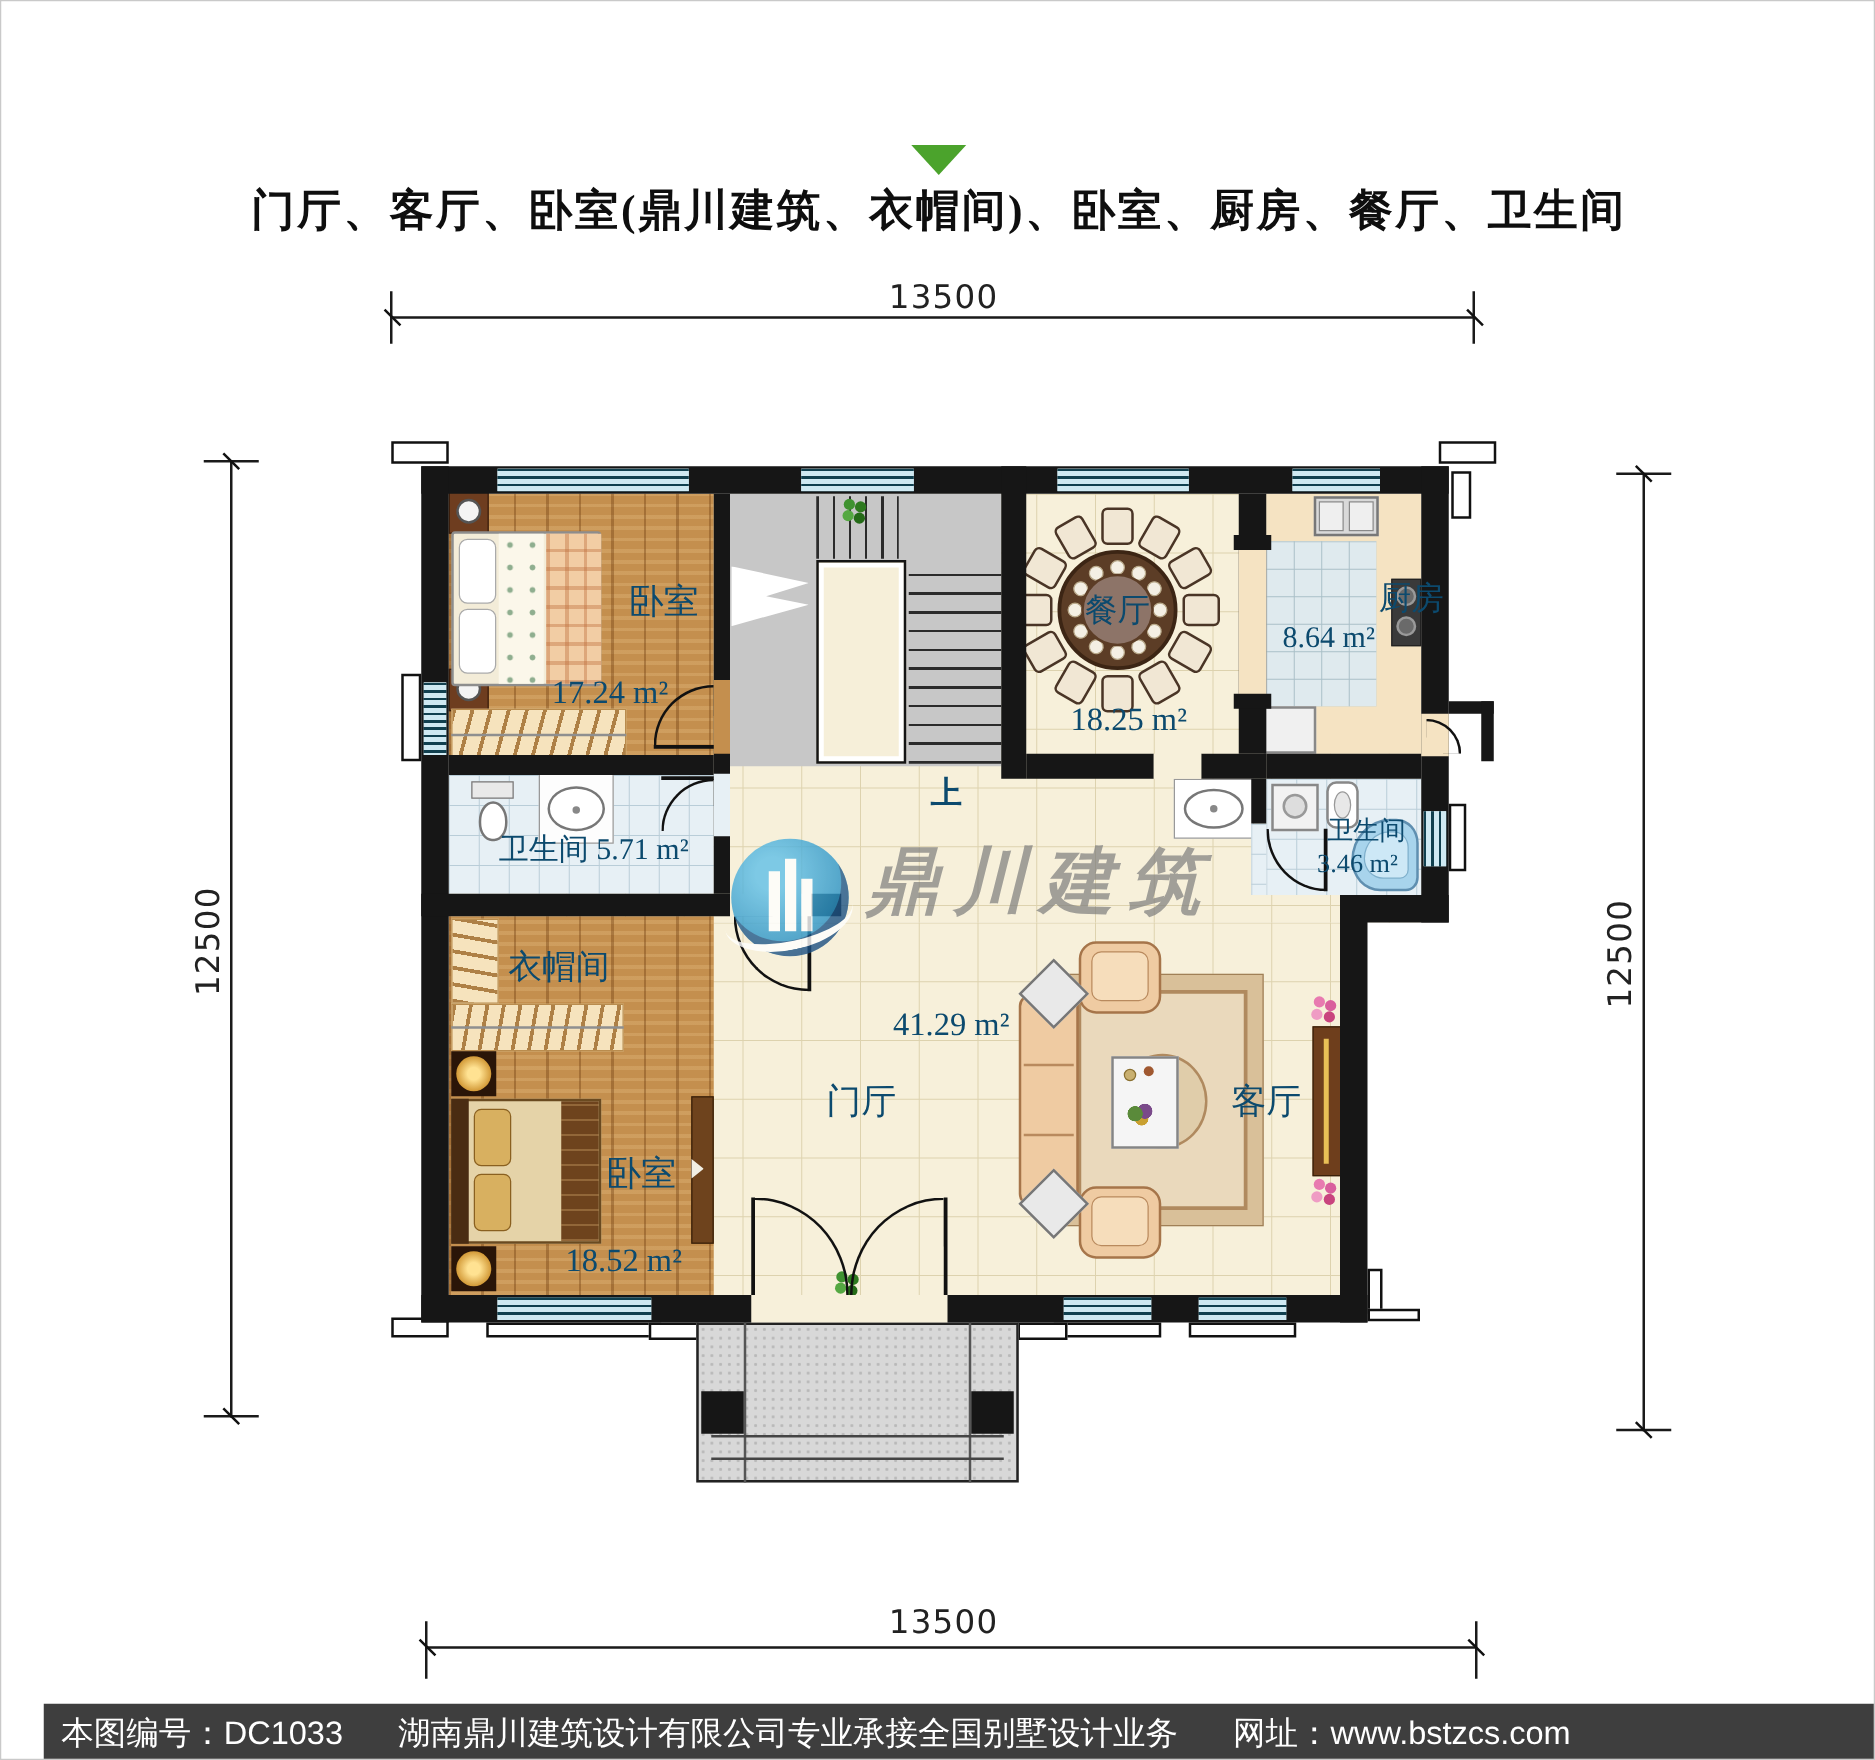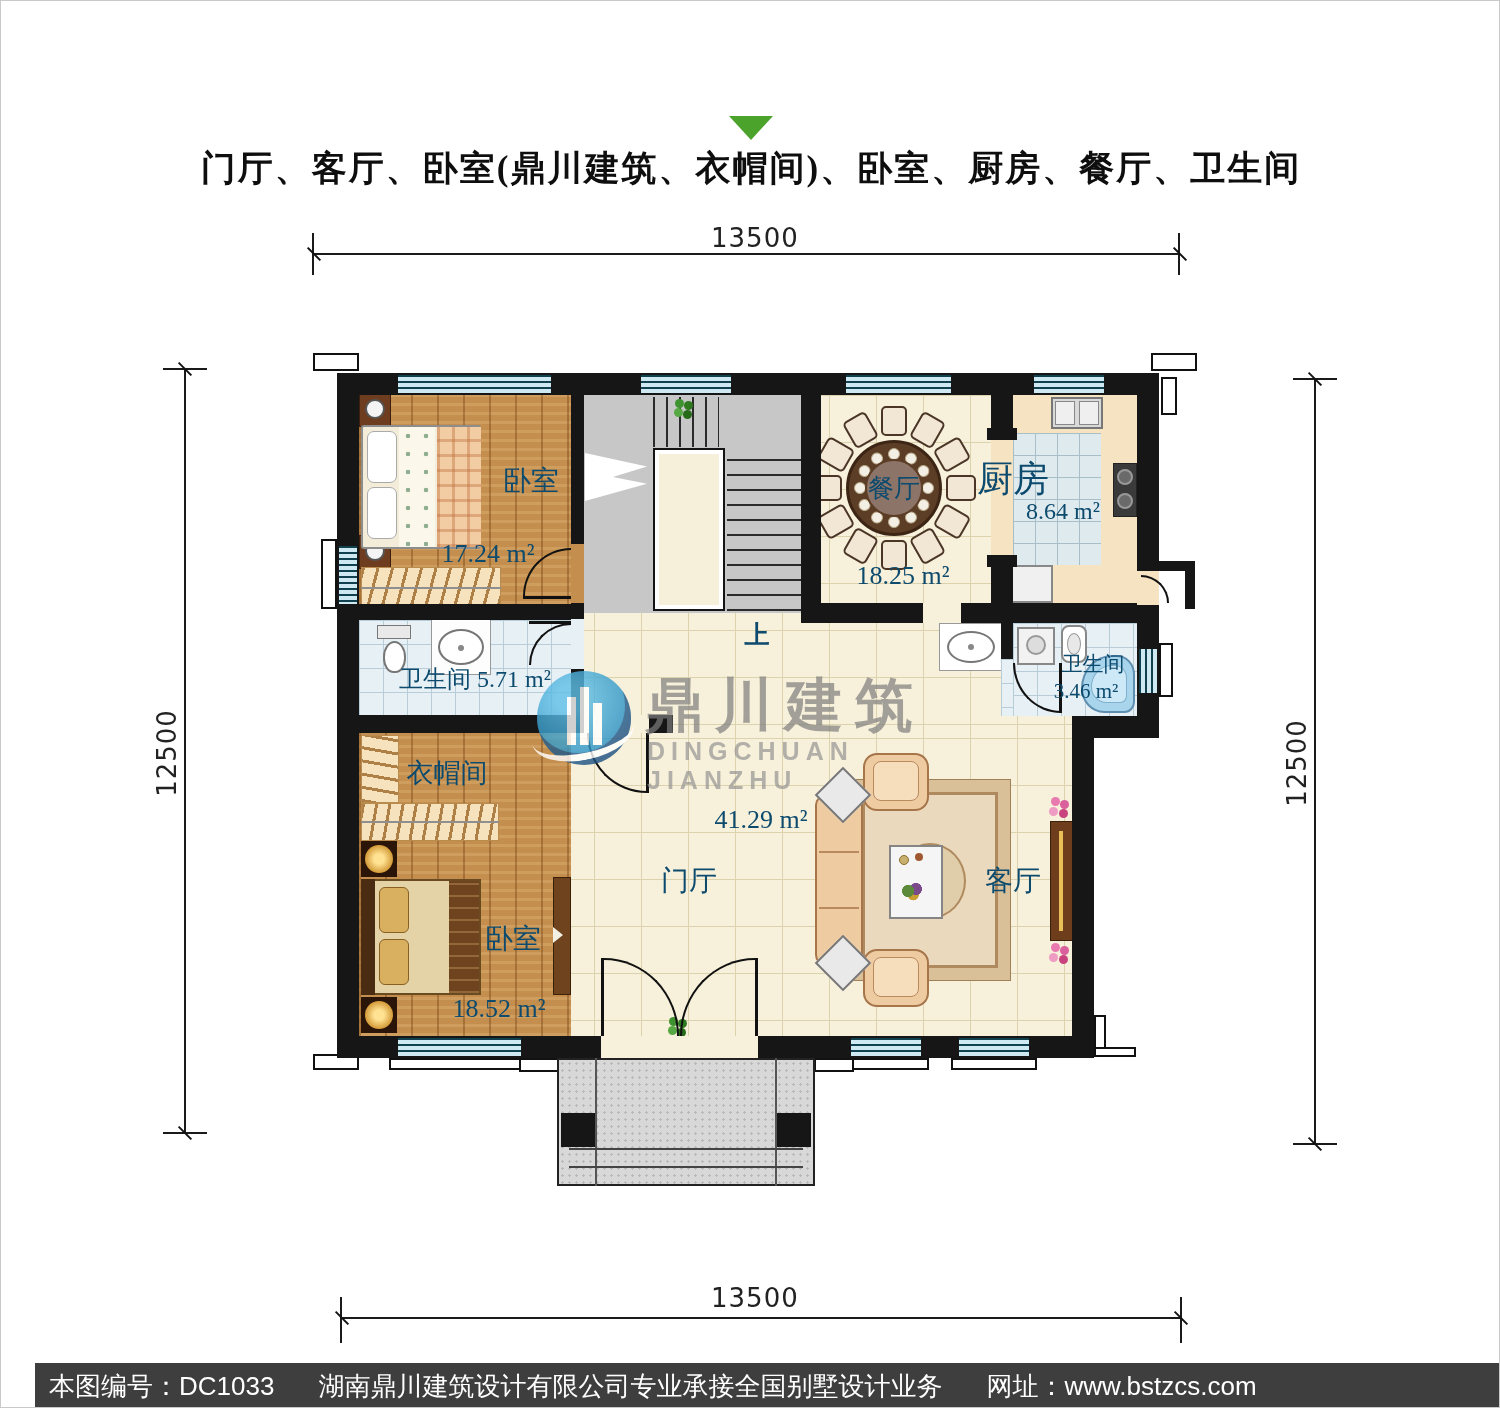--- a/index.html
+++ b/index.html
@@ -286,33 +286,32 @@
     <span>5.71 m²</span>
   </div>
   <div class="a lbl" style="left:446px;top:772px;font-size:27px;z-index:8;">衣帽间</div>
   <div class="a lbl" style="left:512px;top:938px;font-size:28px;z-index:8;">卧室</div>
   <div class="a lbl" style="left:498px;top:1008px;font-size:26px;z-index:8;">18.52 m²</div>
   <div class="a lbl" style="left:688px;top:880px;font-size:28px;z-index:8;">门厅</div>
   <div class="a lbl" style="left:760px;top:819px;font-size:26px;z-index:8;">41.29 m²</div>
   <div class="a lbl" style="left:1012px;top:880px;font-size:28px;z-index:8;">客厅</div>
   <div class="a lbl" style="left:893px;top:487px;font-size:26px;z-index:8;">餐厅</div>
   <div class="a lbl" style="left:902px;top:575px;font-size:26px;z-index:8;">18.25 m²</div>
-  <div class="a lbl" style="left:1012px;top:478px;font-size:36px;z-index:8;font-family:Liberation Mono, monospace;">厨房</div>
+  <div class="a lbl" style="left:1128px;top:478px;font-size:26px;z-index:8;font-family:Liberation Mono, monospace;">厨房</div>
   <div class="a lbl" style="left:1062px;top:510px;font-size:24px;z-index:8;">8.64 m²</div>
   <div class="a lbl" style="left:1092px;top:663px;font-size:21px;z-index:8;">卫生间</div>
   <div class="a lbl" style="left:1085px;top:690px;font-size:21px;z-index:8;">3.46 m²</div>
 
-  <div class="a" style="left:520px;top:648px;width:460px;height:140px;z-index:9;opacity:.8;">
+  <div class="a" style="left:568px;top:648px;width:460px;height:140px;z-index:9;opacity:.8;font-style:italic;">
     <div class="a" style="left:16px;top:22px;width:94px;height:94px;border-radius:50%;background:radial-gradient(circle at 35% 30%,#5fc0e8 15%,#2e96c8 60%,#1b5f93 100%);box-shadow:inset -6px -12px 0 rgba(20,40,90,.55);"></div>
     <div class="a" style="left:46px;top:48px;width:9px;height:48px;background:#fff;"></div>
     <div class="a" style="left:59px;top:38px;width:9px;height:58px;background:#fff;"></div>
     <div class="a" style="left:72px;top:54px;width:9px;height:42px;background:#fff;"></div>
     <div class="a" style="left:10px;top:58px;width:104px;height:46px;border-bottom:7px solid #fff;border-radius:50%;transform:rotate(-12deg);"></div>
     <div class="a wm-cn" style="left:124px;top:18px;">鼎川建筑</div>
-    <div class="a wm-en" style="left:126px;top:88px;">DINGCHUAN JIANZHU</div>
   </div>
 
   <div class="a footer" style="background: rgb(62, 62, 62); margin-left: 34px;">
     <span>本图编号：DC1033</span>
     <span>湖南鼎川建筑设计有限公司专业承接全国别墅设计业务</span>
     <span>网址：www.bstzcs.com</span>
   </div>
 
 </div>
 

